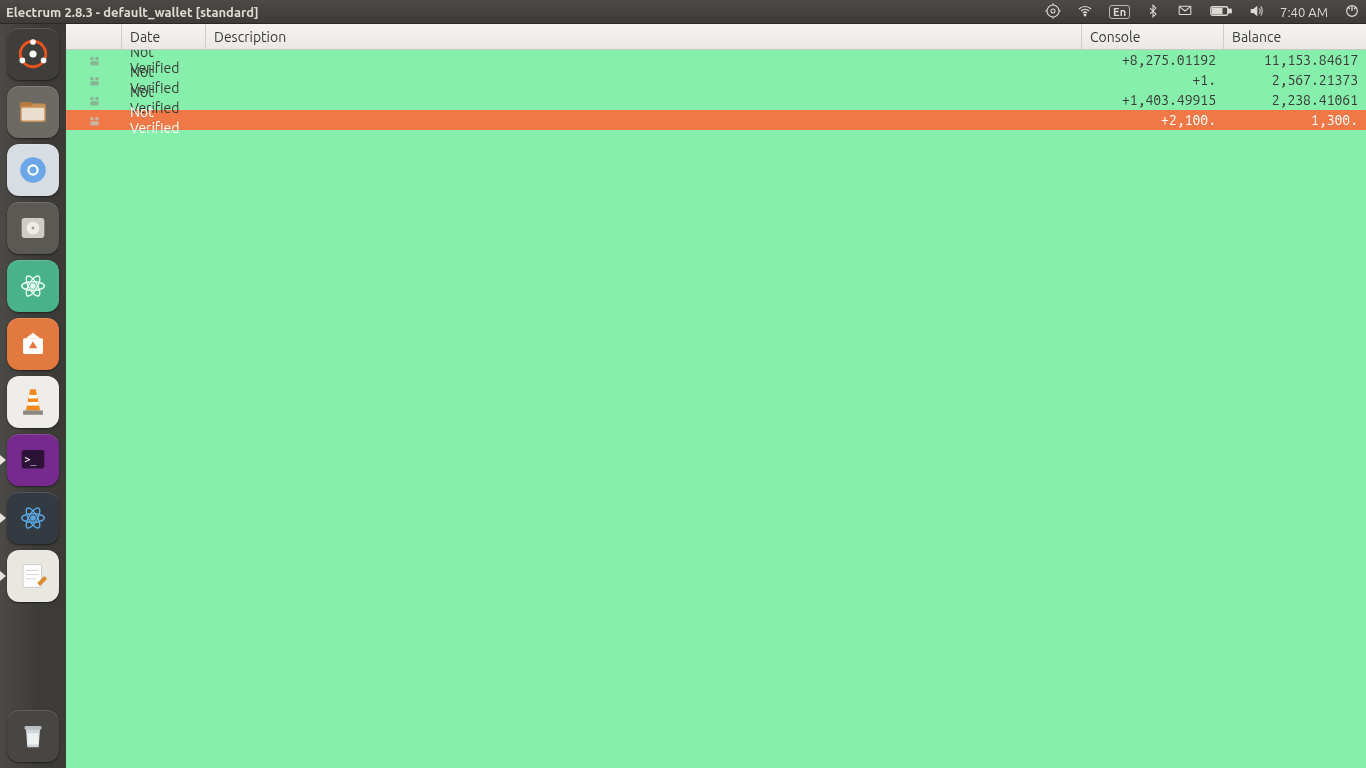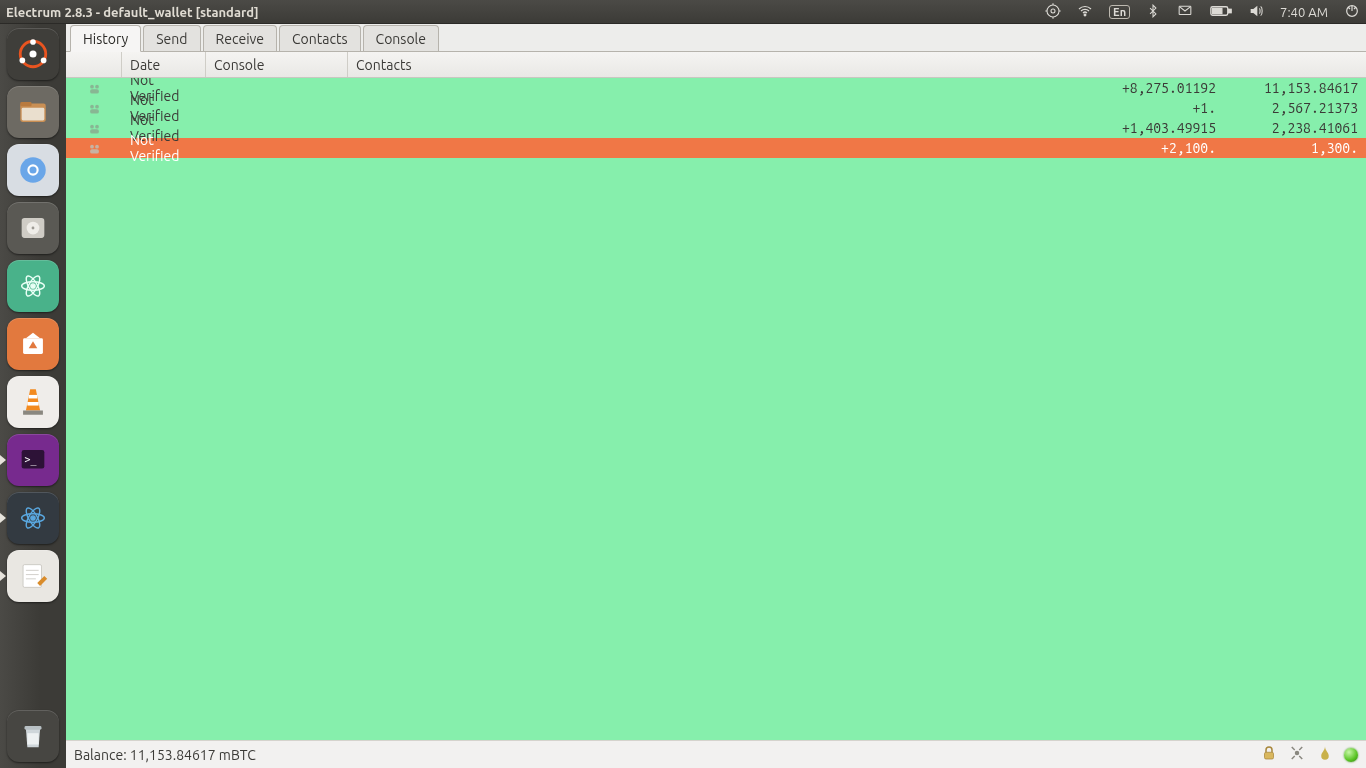--- a/index.html
+++ b/index.html
@@ -270,33 +270,27 @@
             <path d="M14 14h20l-2 26H16z" fill="#cfd6da"></path>
             <rect x="12" y="10" width="24" height="5" rx="2" fill="#b8c0c4"></rect>
             <rect x="16" y="20" width="16" height="16" fill="#eef1f2"></rect>
           </svg>
         </div>
       </div>
     </div>
 
   <div class="app">
 
-    <div class="tabs" id="tabs">
-        <div class="tab active">History</div>
-        <div class="tab">Send</div>
-        <div class="tab">Receive</div>
-        <div class="tab">Contacts</div>
-        <div class="tab">Console</div>
-      </div>
 
     <div class="col-headers">
       <div class="h h-icon"></div>
       <div class="h h-date">Date</div>
+      <div class="h h-desc">Description</div>
       <div class="h h-amount">Console</div>
-      <div class="h h-balance">Contacts</div>
+      <div class="h h-balance">Balance</div>
     </div>
 
     <div class="rows" id="rows">
         <div class="row">
           <div class="c c-icon">
             <svg class="tx-ico" viewBox="0 0 24 24" fill="#8a8880">
               <circle cx="8" cy="9" r="3"></circle>
               <circle cx="16" cy="9" r="3"></circle>
               <rect x="5" y="13" width="14" height="7" rx="3"></rect>
             </svg>
@@ -348,39 +342,15 @@
           </div>
           <div class="c c-date">
             <span class="datecell">Not Verified</span>
           </div>
           <div class="c c-desc"></div>
           <div class="c c-amount">+2,100.</div>
           <div class="c c-balance">1,300.</div>
         </div>
       </div>
 
-    <div class="status">
-      <span>Balance: 11,153.84617 mBTC</span>
-      <span class="spacer"></span>
-      <div class="sicons">
-        <span>
-          <svg viewBox="0 0 24 24">
-              <rect x="6" y="11" width="12" height="9" rx="2" fill="#d9b75e" stroke="#a8873b"></rect>
-              <path d="M8 11V8a4 4 0 0 1 8 0v3" fill="none" stroke="#a8873b" stroke-width="2"></path>
-            </svg>
-        </span>
-        <span>
-          <svg viewBox="0 0 24 24" fill="none" stroke="#8a8880" stroke-width="2">
-              <path d="M5 4l4 4M19 4l-4 4M5 20l4-4M19 20l-4-4"></path>
-              <circle cx="12" cy="12" r="2" fill="#8a8880"></circle>
-            </svg>
-        </span>
-        <span>
-          <svg viewBox="0 0 24 24" fill="#c9b14a">
-              <path d="M12 3c0 6-5 8-5 13a5 5 0 0 0 10 0c0-5-5-7-5-13z"></path>
-            </svg>
-        </span>
-        <span class="led"></span>
-      </div>
-    </div>
 
   </div>
 </div>
 
 </body></html>

